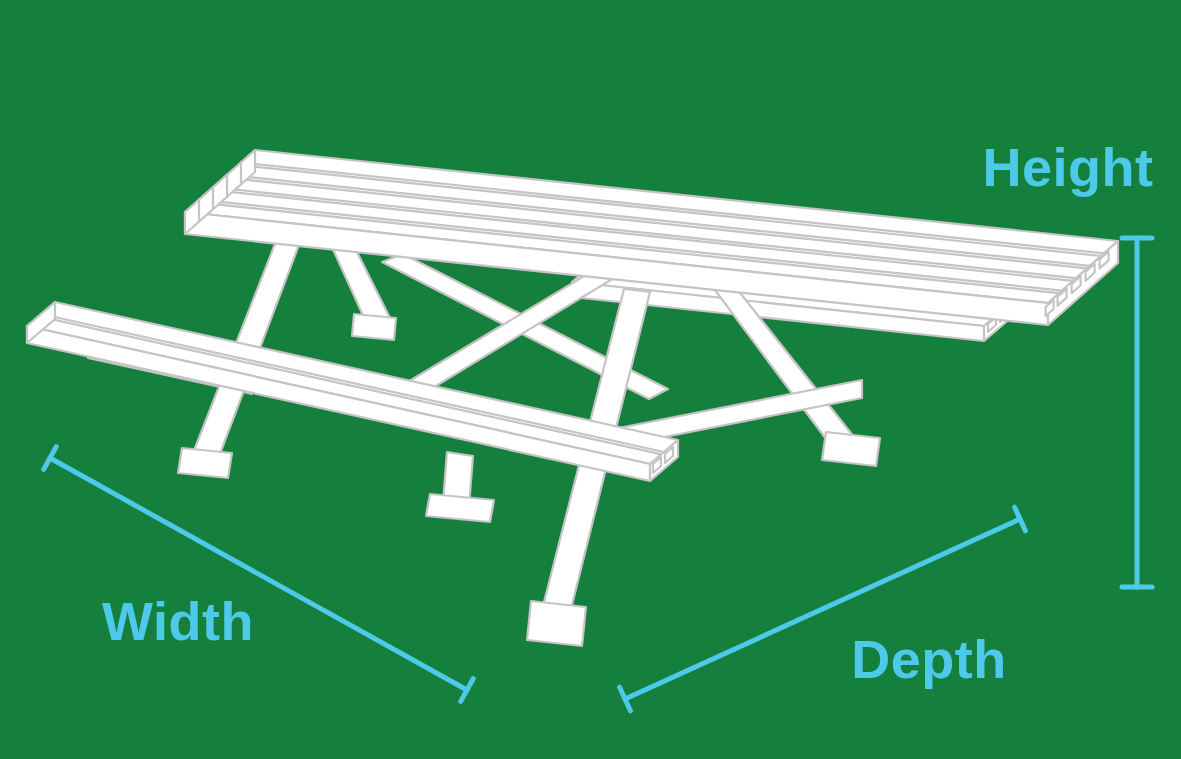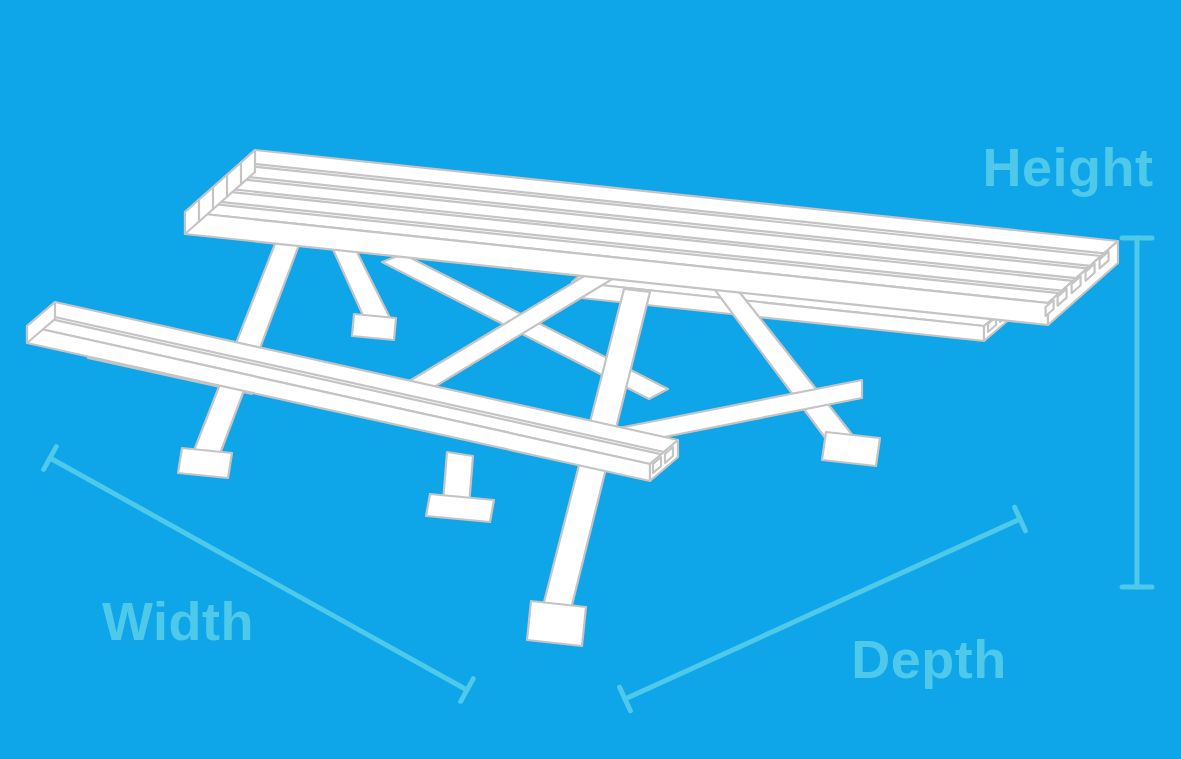--- a/index.html
+++ b/index.html
@@ -5,21 +5,21 @@
   html, body {
     margin: 0;
     padding: 0;
     background: #ffffff;
     font-family: "Liberation Sans", sans-serif;
   }
   .canvas {
     position: relative;
     width: 1181px;
     height: 759px;
-    background: #0ea5e9;
+    background: #15803d;
     overflow: hidden;
   }
   svg { display: block; }
   .art {
     fill: #ffffff;
     stroke-width: 2.2;
     stroke-linejoin: round;
     stroke-linecap: round;
   }
   .art .ln { fill: none; }

